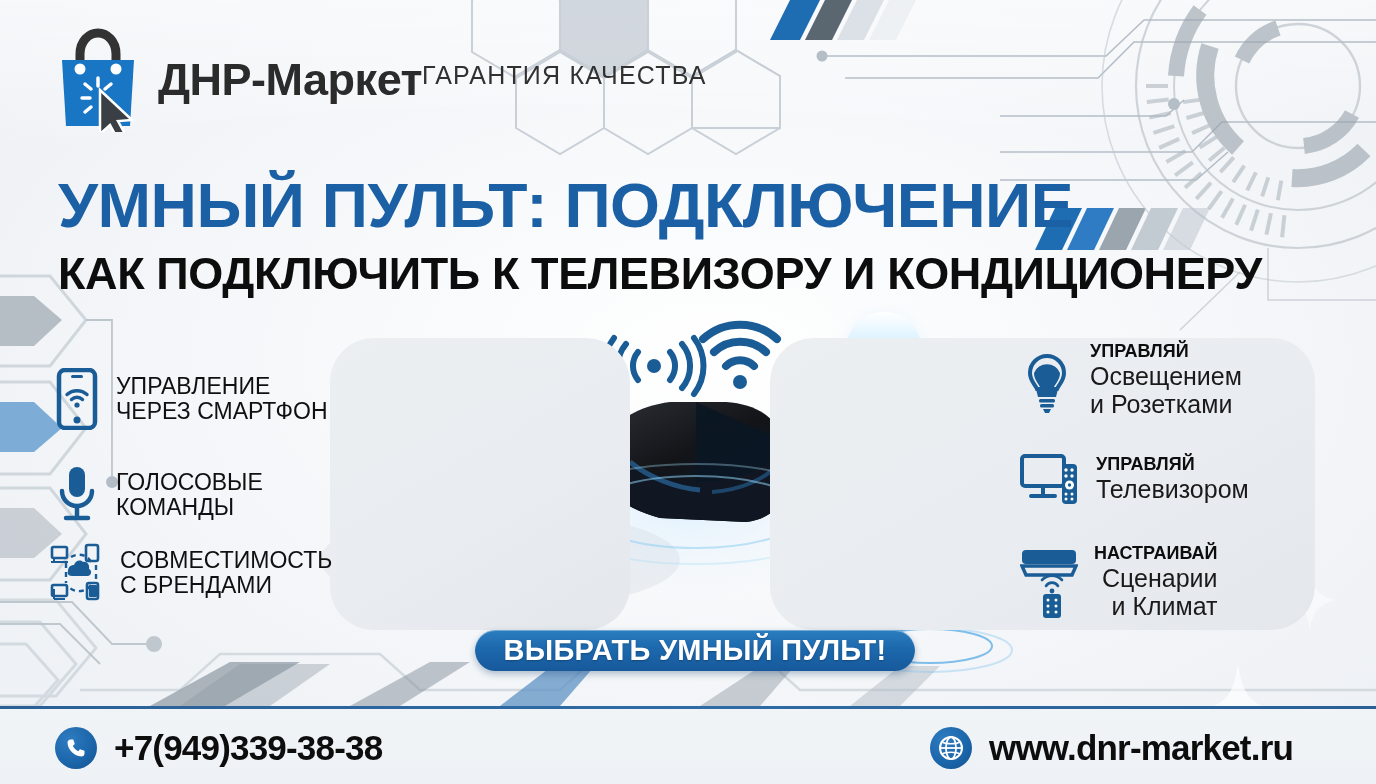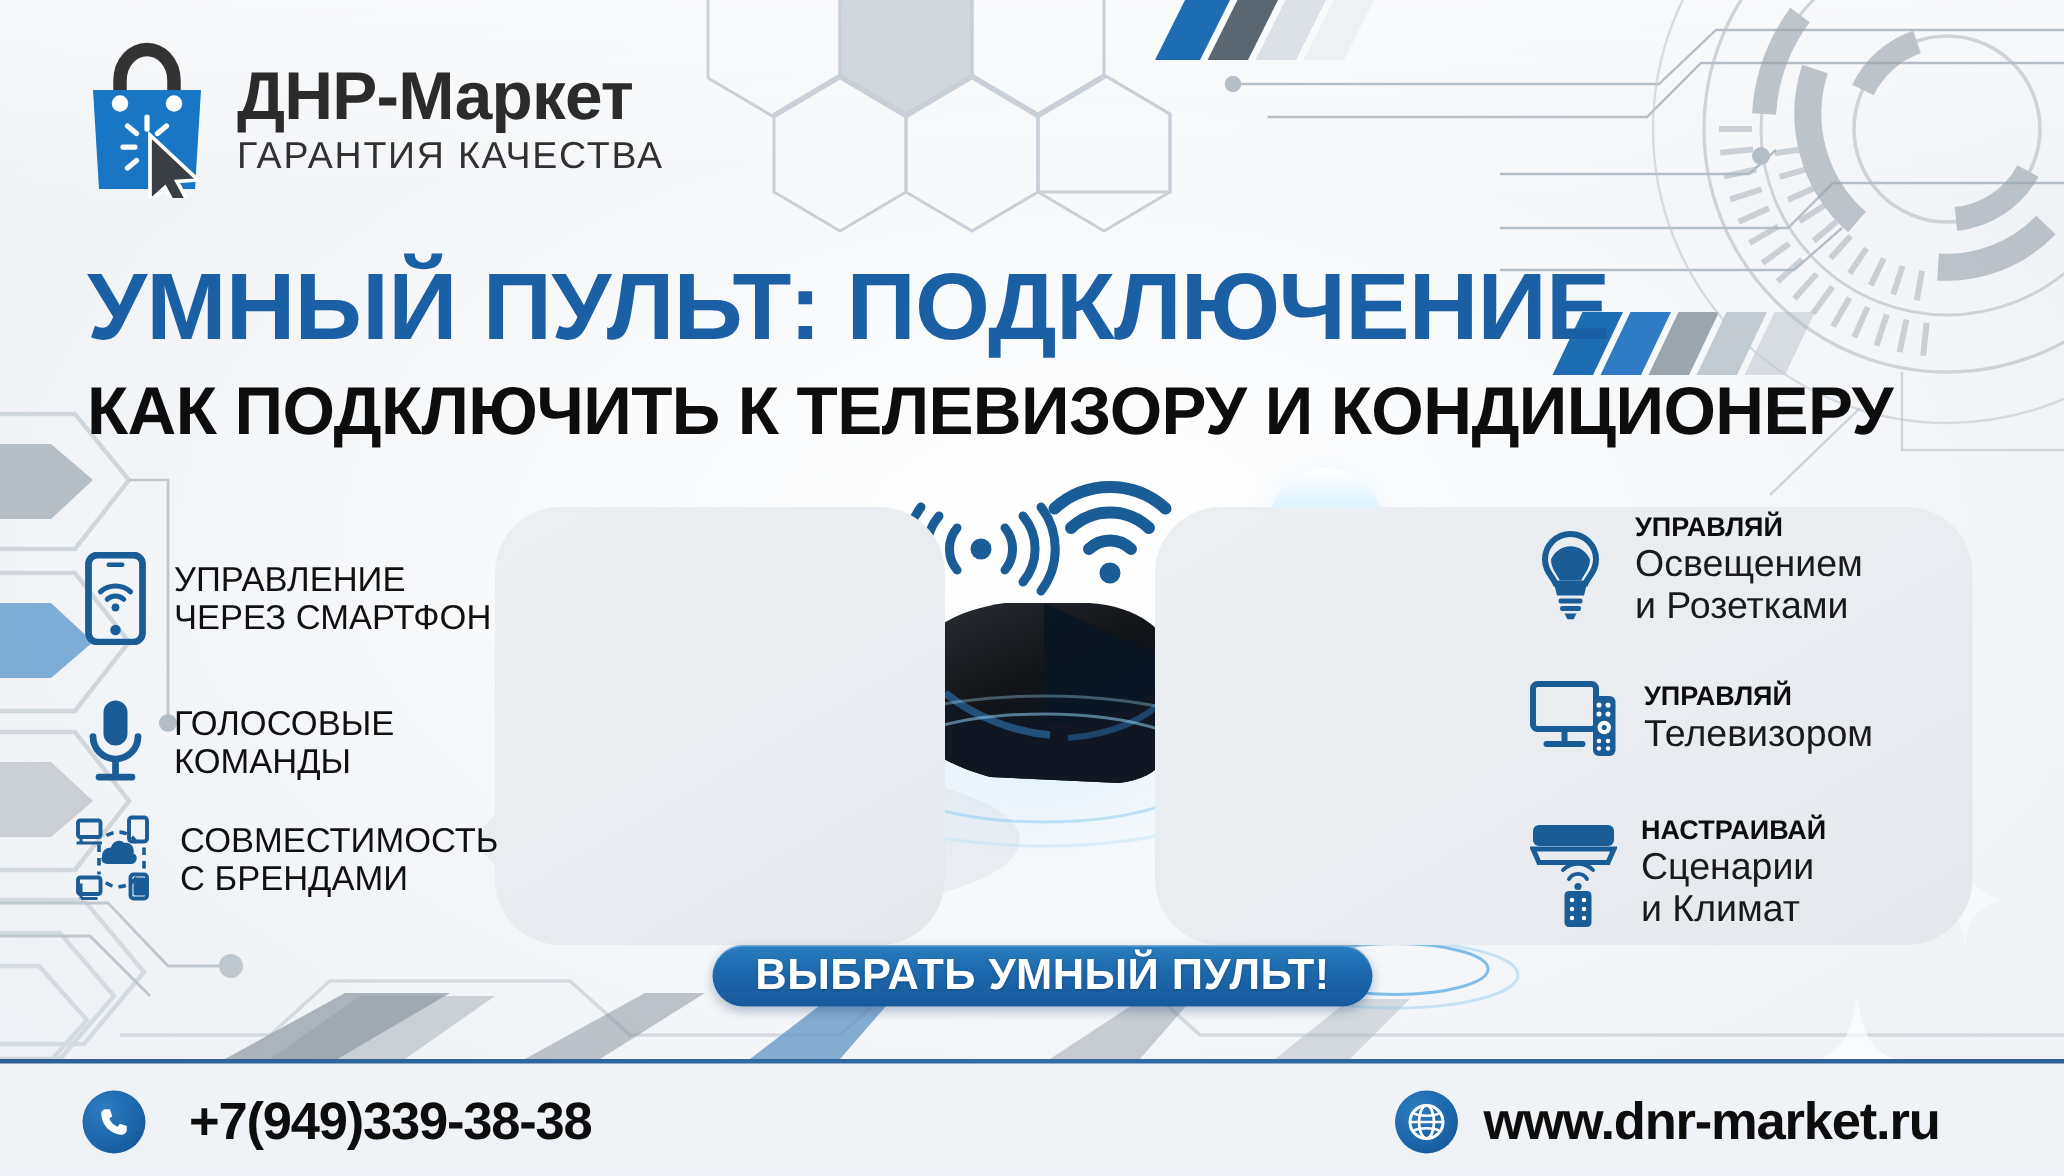--- a/index.html
+++ b/index.html
@@ -14,21 +14,21 @@
     width:1376px; height:784px;
     background:
       radial-gradient(ellipse 900px 520px at 52% 46%, #ffffff 0%, #f6f8fa 48%, #eef1f5 100%);
     overflow:hidden;
   }
   .bg-svg { position:absolute; inset:0; width:1376px; height:784px; pointer-events:none; }
 
   
   #logo { position:absolute; left:52px; top:28px; display:flex; align-items:center; gap:14px; }
   #logo .bagwrap { width:92px; height:104px; position:relative; }
-  #logo .words { display:flex; flex-direction:column; justify-content:flex-end; }
+  #logo .words { display:flex; flex-direction:row; justify-content:flex-end; }
   #logo .brand {
     font-size:45px; font-weight:bold; color:#2b2b2b;
     letter-spacing:-0.5px; line-height:1.02; white-space:nowrap;
   }
   #logo .tagline {
     font-size:25px; color:#313131; letter-spacing:1.2px;
     line-height:1.2; margin-top:3px; white-space:nowrap;
   }
 
   
@@ -58,21 +58,21 @@
   .feature .ftext { display:flex; flex-direction:column; }
   .f-left .line { font-size:23px; font-weight:normal; color:#101010; line-height:1.08; white-space:nowrap; }
   .f-right .head { font-size:18px; font-weight:bold; color:#0d0d0d; line-height:1.1; white-space:nowrap; }
   .f-right .sub  { font-size:25px; font-weight:normal; color:#1a1a1a; line-height:1.12; white-space:nowrap; }
 
   #feat-l1 { left:54px; top:368px; }
   #feat-l2 { left:54px; top:464px;justify-content:flex-end; }
   #feat-l3 { left:50px; top:543px; }
   #feat-r1 { left:1020px; top:342px; }
   #feat-r2 { left:1020px; top:452px; }
-  #feat-r3 { left:1020px; top:544px; }
+  #feat-r3 { left:1020px; top:544px;text-align:right; }
 
   
   #cta {
     position:absolute; left:475px; top:630px; width:440px; height:41px;
     border-radius:28px;
     background:linear-gradient(180deg,#2a7ec0 0%,#1d68ad 45%,#17599b 100%);
     box-shadow:0 3px 7px rgba(20,60,110,.32), inset 0 1px 0 rgba(255,255,255,.35);
     display:flex; align-items:center; justify-content:center;
     color:#ffffff; font-size:29px; font-weight:bold; letter-spacing:.3px;
     cursor:pointer; white-space:nowrap;
@@ -81,21 +81,21 @@
 
   
   #footer-divider {
     position:absolute; left:0; top:706px; width:1376px; height:3px;
     background:linear-gradient(90deg,#2a6096 0%,#2f6ba5 50%,#2a6096 100%);
   }
   #footer {
     position:absolute; left:0; top:709px; width:1376px; height:75px;
     background:linear-gradient(180deg,#f1f4f7 0%,#eef1f5 100%);
   }
-  #phone-block { position:absolute; left:55px; top:727px; display:flex; align-items:center; gap:29px;text-align:center; }
+  #phone-block { position:absolute; left:55px; top:727px; display:flex; align-items:center; gap:17px;text-align:center; }
   #site-block  { position:absolute; left:930px; top:727px; display:flex; align-items:center; gap:17px; }
   .contact-text {
     font-size:35px; font-weight:bold; color:#0d0d0d;
     letter-spacing:-0.8px; white-space:nowrap;
   }
   .round-icon {
     width:42px; height:42px; border-radius:50%;
     background:radial-gradient(circle at 34% 30%, #2f7cc0 0%, #1c66ab 55%, #12538f 100%);
     display:flex; align-items:center; justify-content:center; flex:0 0 auto;
   }

